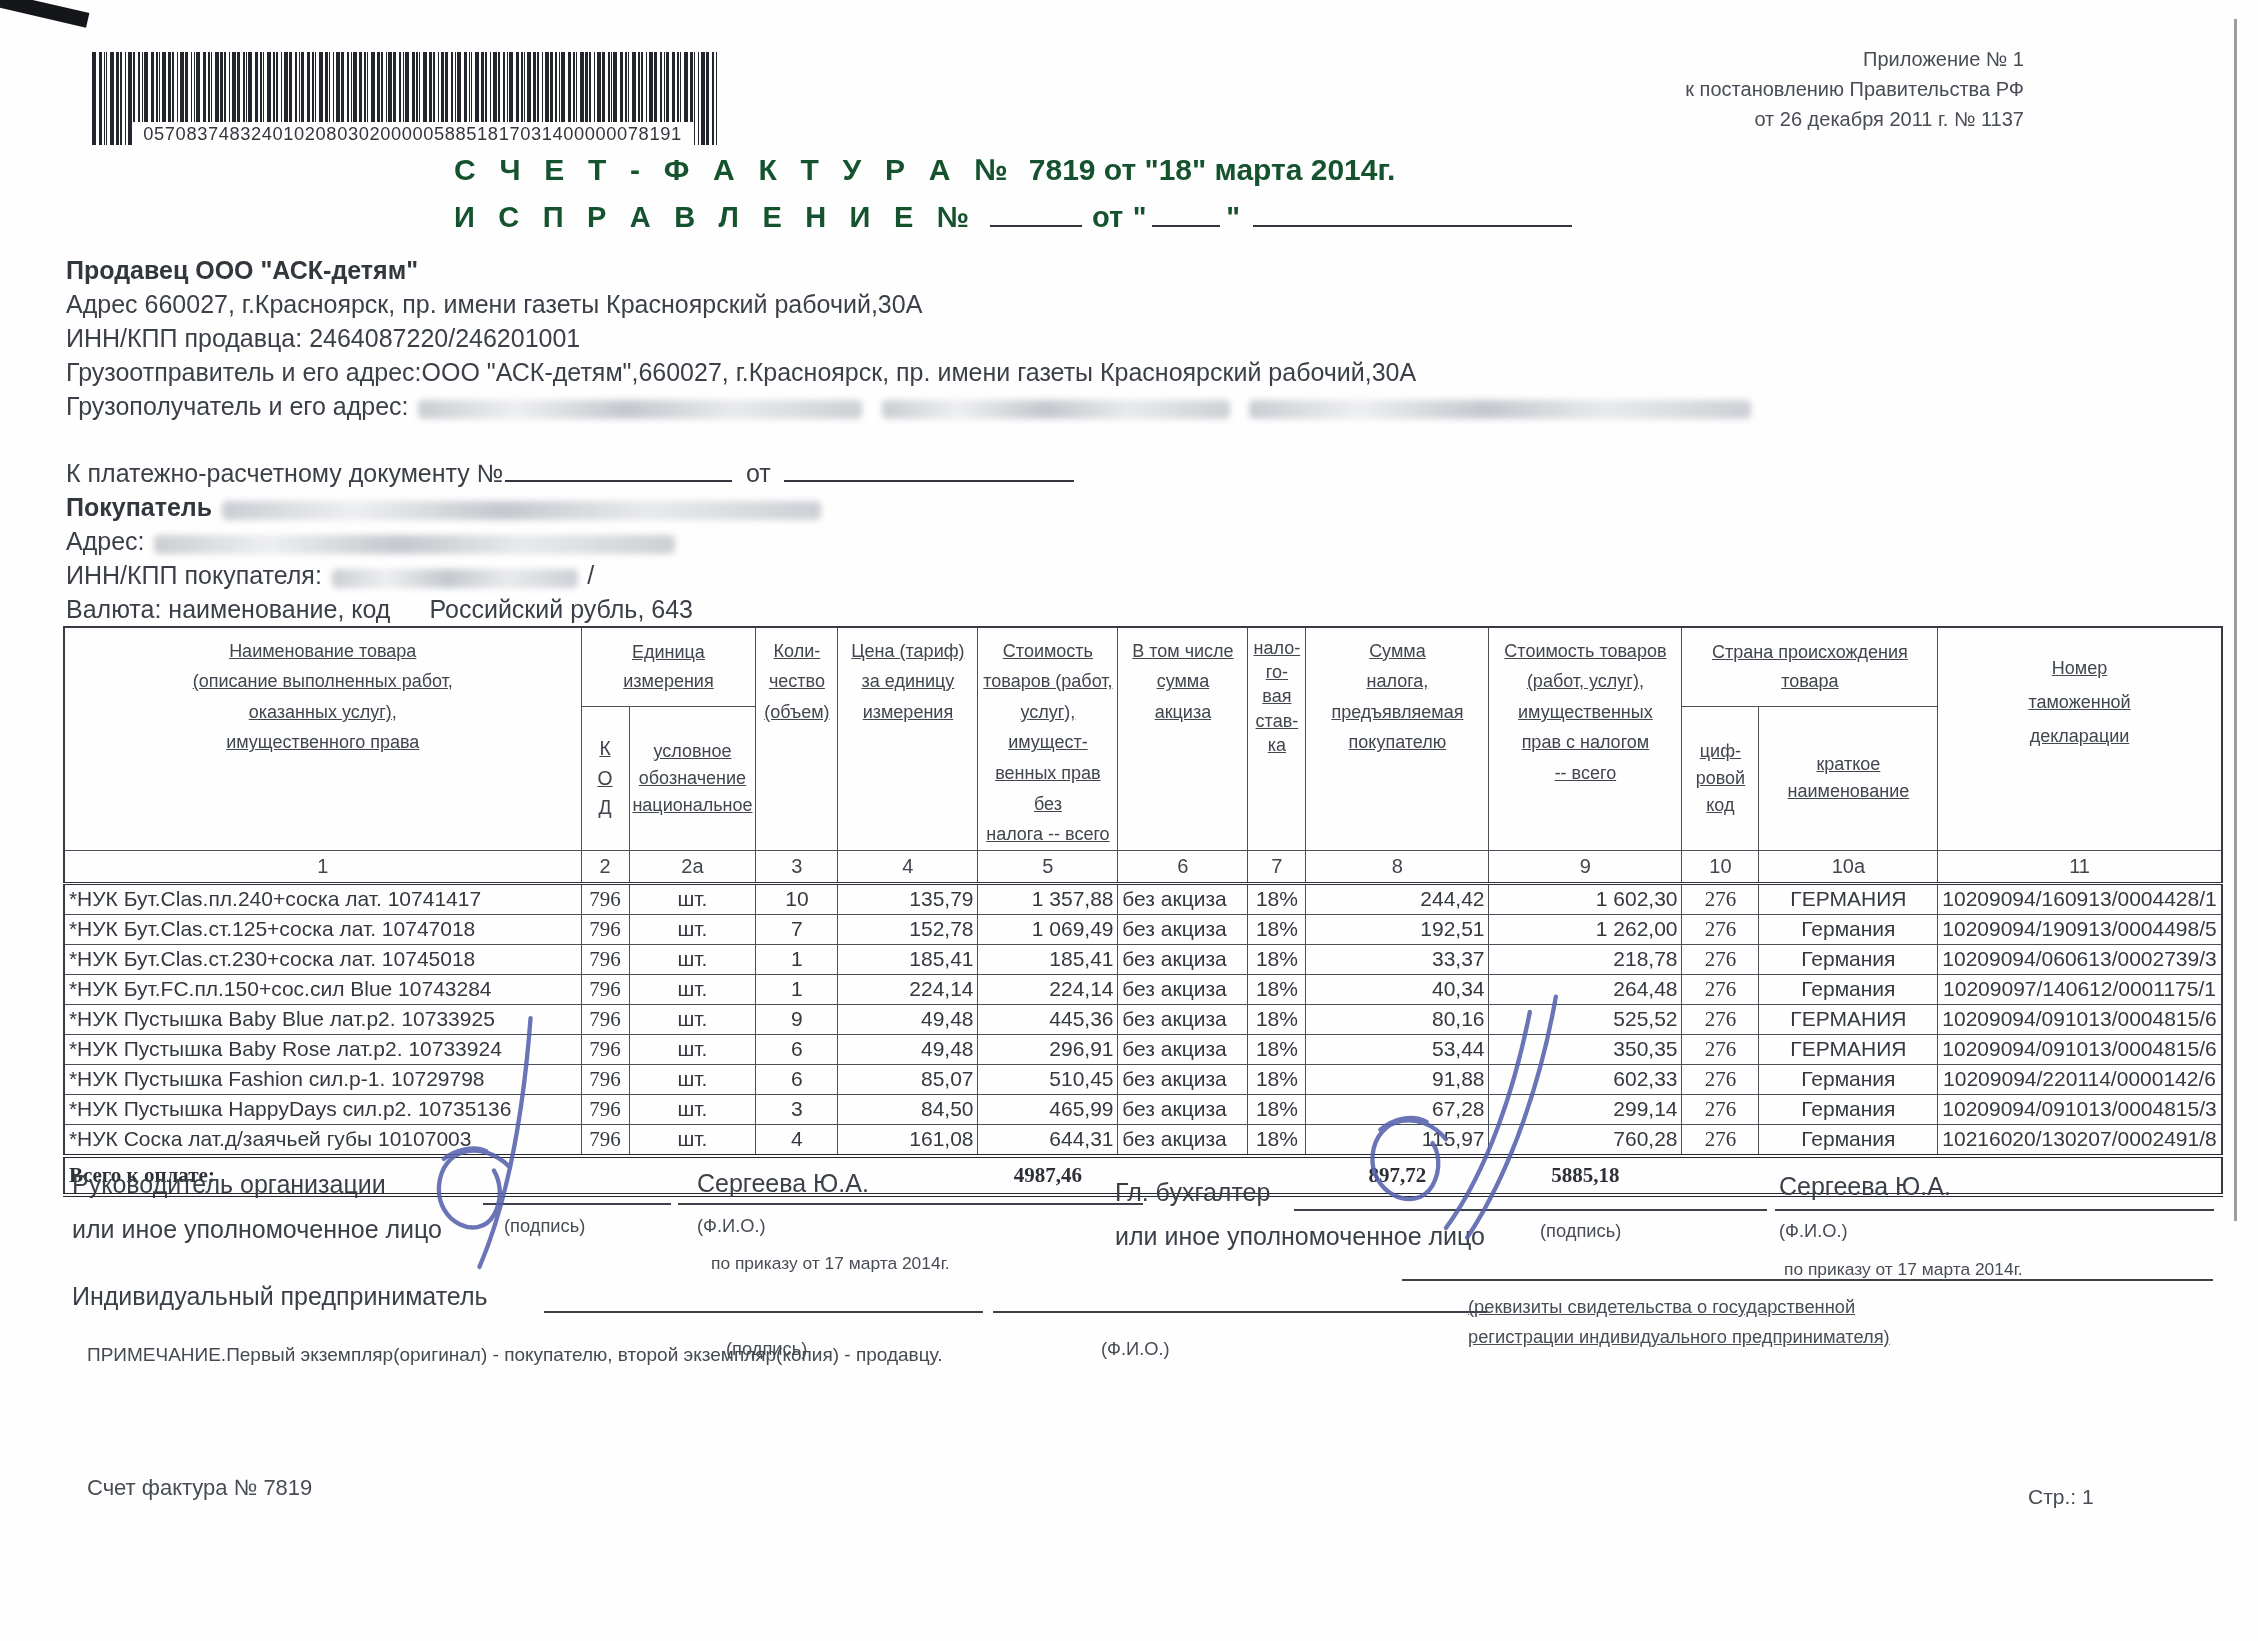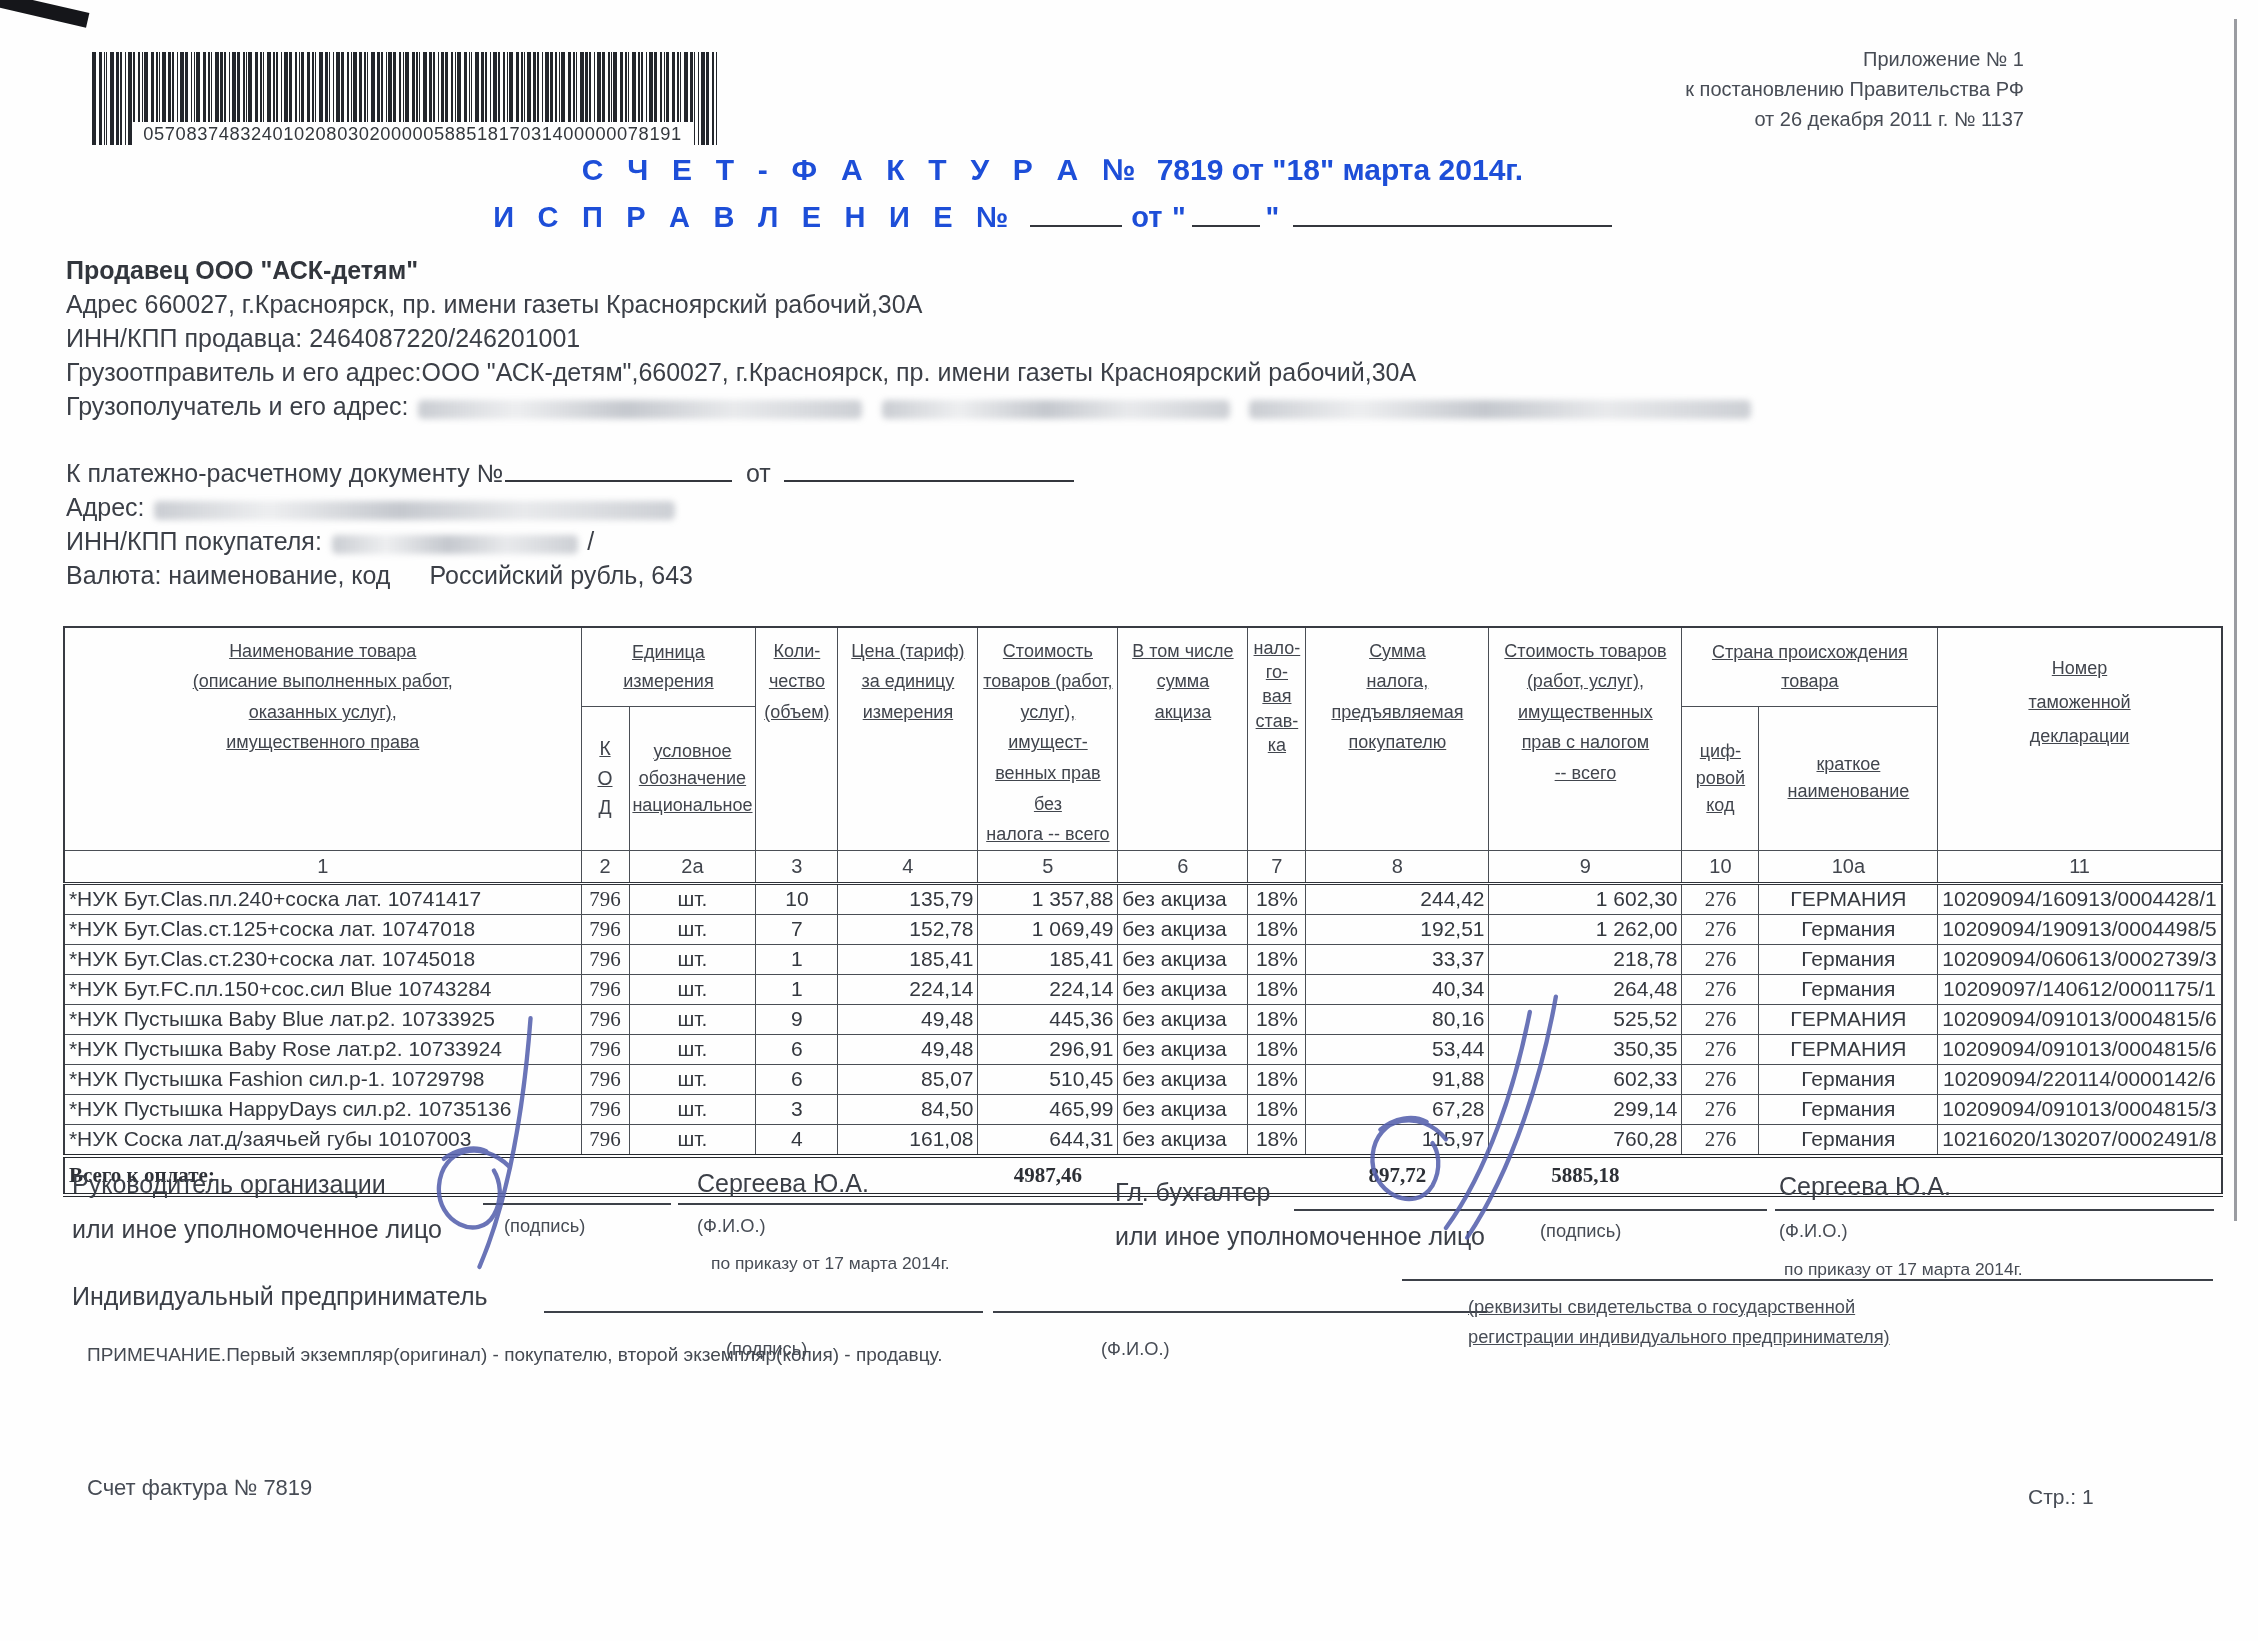--- a/index.html
+++ b/index.html
@@ -15,21 +15,21 @@
 
   
   .barcode { position:absolute; left:92px; top:52px; width:641px; height:93px; }
   .bars { position:absolute; inset:0; font-size:0; white-space:nowrap; overflow:hidden; }
   .bar { display:inline-block; height:100%; background:#23262c; vertical-align:top; }
   .barcode-digits { position:absolute; bottom:0; left:50%; transform:translateX(-50%);
     background:#fefefe; padding:1px 11.6px 0 11.6px; font-size:18.3px; letter-spacing:0.6px; color:#33373d; white-space:nowrap; }
 
   .corner-note { position:absolute; right:234px; top:44px; text-align:right; font-size:20px; line-height:1.5; color:#474c55; }
 
-  .title-wrap { position:absolute; left:454px; top:153px; width:1197px; text-align:center; color:#1d4ed8; }
+  .title-wrap { position:absolute; left:454px; top:153px; width:1197px; text-align:left; color:#14532d; }
   .title-line { font-size:30px; font-weight:700; margin-bottom:13.5px; white-space:nowrap; }
   .sp { letter-spacing:7.7px; }
   .blank { display:inline-block; border-bottom:2.9px solid #34373d; height:24px; vertical-align:baseline; }
   .blank.thin { border-bottom-width:2.4px; }
 
   .bodyblock { position:absolute; left:66px; font-size:25px; }
   .bodyline { line-height:34px; height:34px; white-space:nowrap; }
   .b { font-weight:700; color:#32363d; }
 
   .smudge { display:inline-block; height:18.3px; border-radius:4.8px; vertical-align:middle; transform:translateY(1px);
@@ -103,20 +103,21 @@
     <div class="bodyline">ИНН/КПП продавца: 2464087220/246201001</div>
     <div class="bodyline">Грузоотправитель и его адрес:ООО  "АСК-детям",660027, г.Красноярск, пр. имени газеты Красноярский рабочий,30А</div>
     <div class="bodyline"><span>Грузополучатель и его адрес:</span><span class="smudge" style="width:444px;"></span><span class="smudge" style="width:348px;"></span><span class="smudge" style="width:502px;"></span></div>
   </div>
 
   <div class="bodyblock" style="top:456px;">
     <div class="bodyline"><span>К платежно-расчетному документу №</span><span class="blank thin" style="width:227px;margin:0 13.5px 0 1.9px;"></span><span>от</span><span class="blank thin" style="width:290px;margin-left:13.5px;"></span></div>
   </div>
 
   <div class="bodyblock" style="top:490px;">
+    <div class="bodyline"><span class="b">Покупатель</span><span class="smudge" style="width:599px;"></span></div>
     <div class="bodyline"><span>Адрес:</span><span class="smudge" style="width:521px;"></span></div>
     <div class="bodyline"><span>ИНН/КПП покупателя:</span><span class="smudge" style="width:246px;"></span><span>/</span></div>
     <div class="bodyline"><span>Валюта: наименование, код</span><span style="margin-left:39px;">Российский рубль, 643</span></div>
   </div>
 
   <table class="tbl">
     <colgroup>
       <col style="width:517px">
         <col style="width:48px">
         <col style="width:106px">

